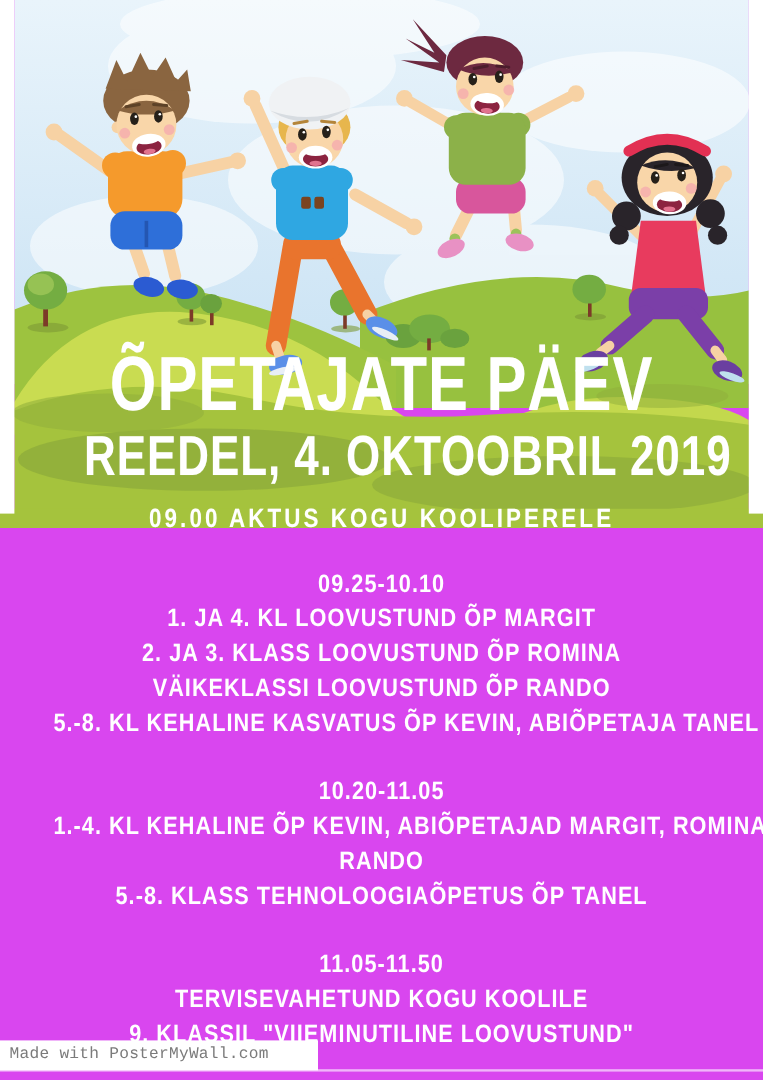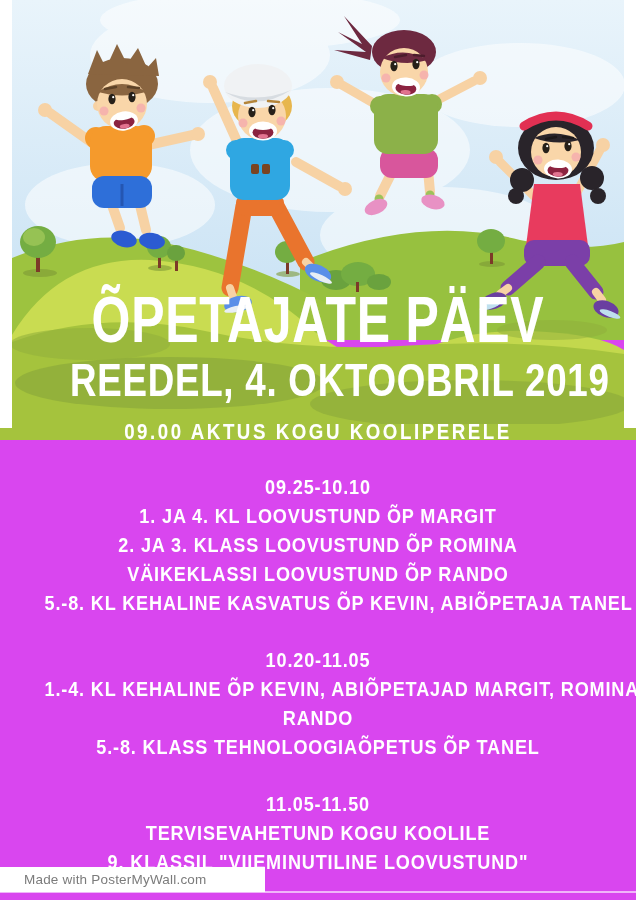--- a/index.html
+++ b/index.html
@@ -18,22 +18,22 @@
   .subtitle{top:356px;font-size:47px;transform:scaleX(.78);letter-spacing:1px;}
   .opening{top:421px;font-size:22px;letter-spacing:3px;transform:scaleX(.85);}
   .schedule{position:absolute;top:472px;left:0;width:636px;text-align:center;color:#fff;font-weight:bold;}
   .blk{margin:0 0 28px 0;transform:scaleX(.86);}
   .blk div{font-size:21px;line-height:29px;letter-spacing:1px;white-space:nowrap;}
   .wmbar{
     position:absolute;left:0;top:867px;width:265px;height:25px;background:#ffffff;
     display:flex;align-items:center;
   }
   .wmbar span{
-    color:#7b7b7b;font-size:13.5px;padding-left:24px;letter-spacing:.2px;
-    font-family:Liberation Sans, sans-serif;
+    color:#7b7b7b;font-size:13.5px;padding-left:8px;letter-spacing:.2px;
+    font-family:Liberation Mono, monospace;
   }
   .bottomline{position:absolute;left:0;top:891px;width:636px;height:2px;background:rgba(255,255,255,.6);}
 </style>
 </head>
 <body>
 
 <div class="poster">
 
   <svg class="illu" width="636" height="440" viewBox="0 0 636 440">
     <defs>

